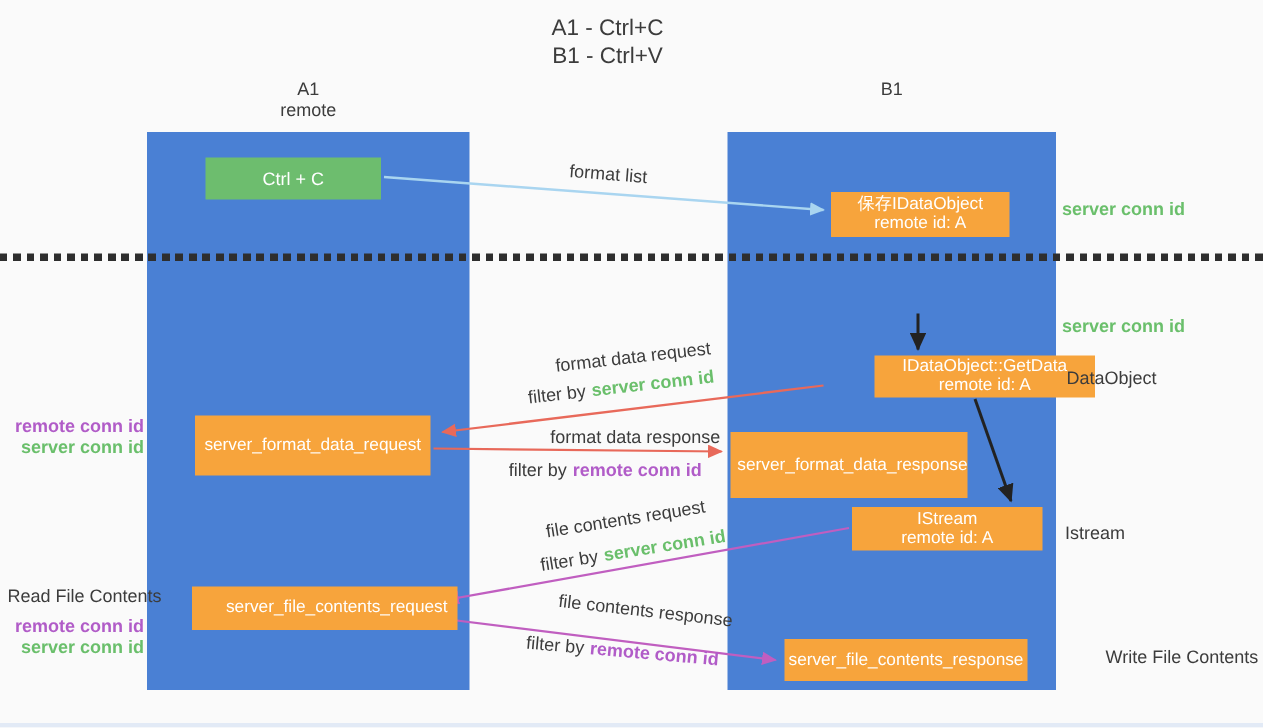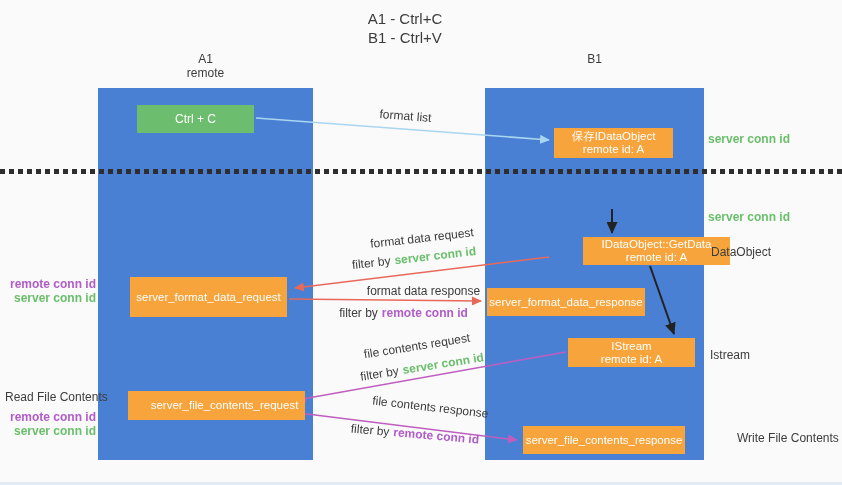--- a/index.html
+++ b/index.html
@@ -14,21 +14,21 @@
   .box{position:absolute;display:flex;flex-direction:column;align-items:center;justify-content:center;
        color:#fff;font-size:12px;line-height:13px;text-align:center;z-index:3;white-space:nowrap;}
   .green{background:var(--box-green);}
   .orange{background:var(--box-orange);font-size:11.5px;}
   #box-ctrl-c{left:137px;top:105px;width:117px;height:28px;}
   #box-ctrl-v{left:553px;top:181px;width:117px;height:27px;}
   #box-save{left:554px;top:128px;width:119px;height:30px;text-align:center;}
   #box-getdata{left:550px;top:237px;width:147px;height:28px;margin-left:33px;}
   #box-istream{left:568px;top:338px;width:127px;height:29px;}
   #box-format-request{left:130px;top:277px;width:157px;height:40px;}
-  #box-format-response{left:487px;top:288px;width:158px;height:28px;}
+  #box-format-response{left:487px;top:288px;width:158px;height:44px;align-items:flex-end;}
   #box-file-request{left:128px;top:391px;width:161px;height:29px;padding-left:16px;}
   #box-file-response{left:523px;top:426px;width:162px;height:28px;}
   .title{position:absolute;left:300px;top:9px;width:210px;text-align:center;color:var(--text-dark);
          font-size:15px;line-height:19px;z-index:4;}
   .dotted{position:absolute;left:0;top:169px;width:842px;height:5px;z-index:2;
           background:repeating-linear-gradient(90deg,#2e2e2e 0 5px,transparent 5px 9px);}
   .side{position:absolute;font-size:12px;color:var(--text-dark);z-index:4;white-space:nowrap;}
   .g{color:var(--label-green);font-weight:bold;}
   .p{color:var(--label-purple);font-weight:bold;}
   #r-servconn-1{left:708px;top:132px;}

